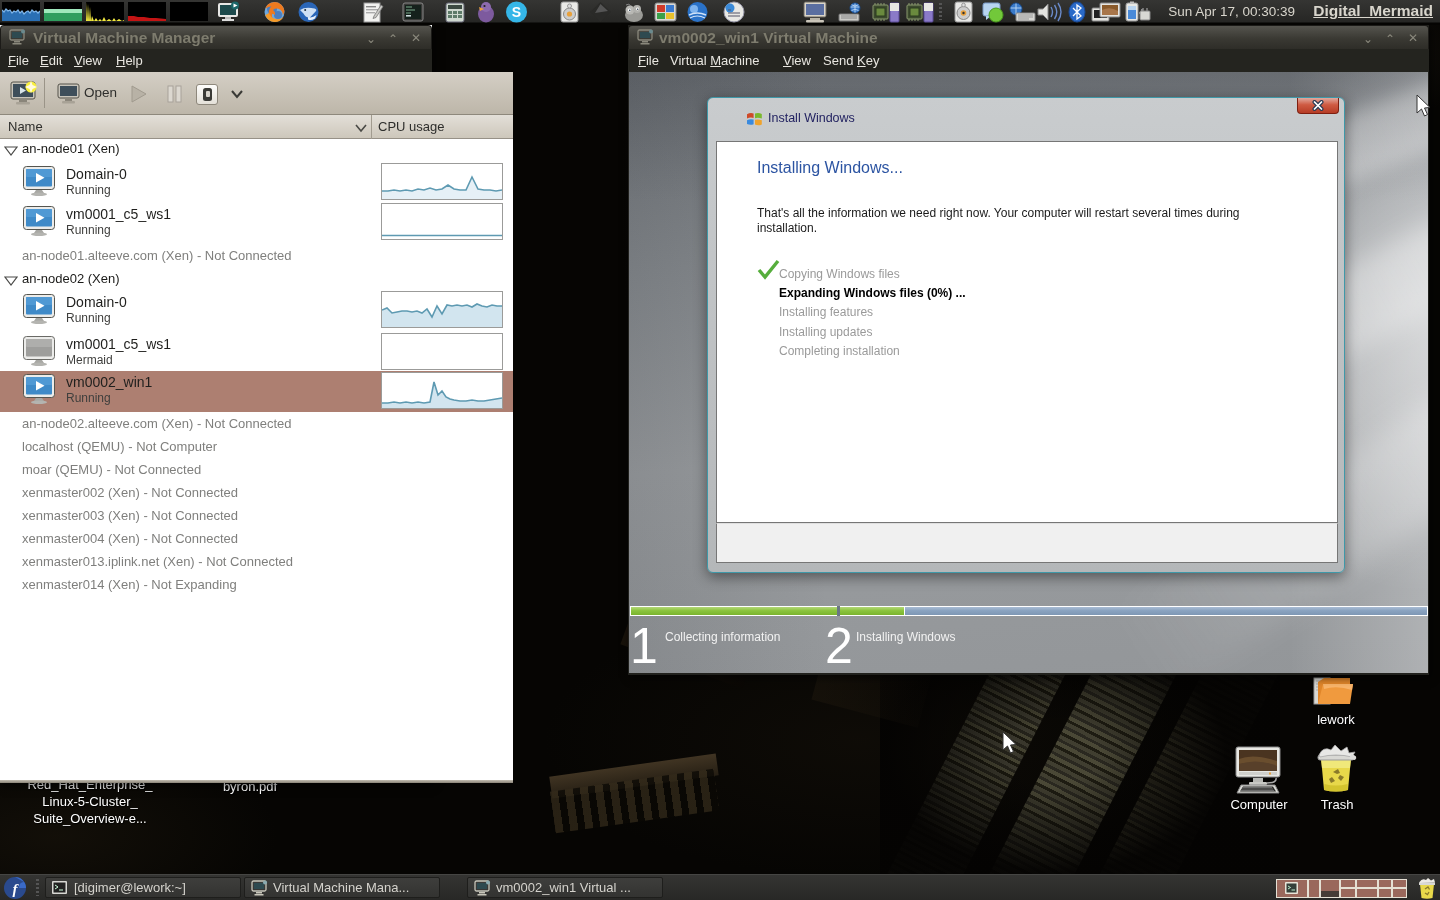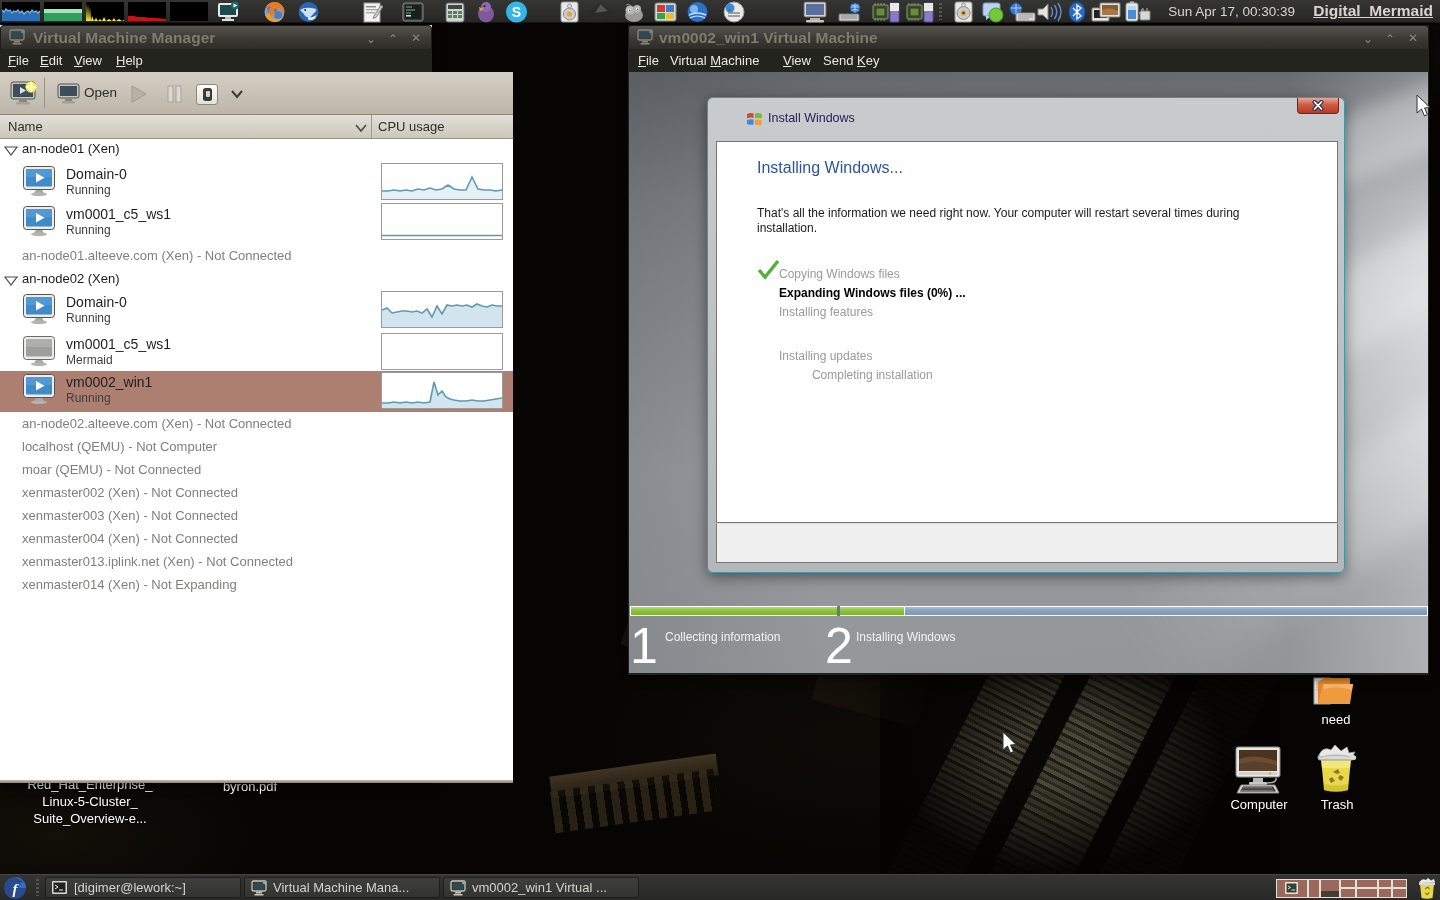--- a/index.html
+++ b/index.html
@@ -475,22 +475,22 @@
       <div id="dlg-content">
         <div class="abs" style="left:40px;top:17px;font-size:16px;color:#2c54a2;">Installing Windows...</div>
         <div class="abs" style="left:40px;top:64px;width:520px;font-size:12px;line-height:15px;color:#1a1a1a;">That's all the information we need right now. Your computer will restart several times during installation.</div>
         <svg class="abs" style="left:40px;top:117px;" width="24" height="22">
             <path d="M2 11 L8 18 L21 2" fill="none" stroke="#56ae3c" stroke-width="3.4"></path>
           </svg>
         <div class="abs" style="left:62px;top:123px;font-size:12px;line-height:19.2px;">
           <div style="color:#9a9a9a;">Copying Windows files</div>
           <div style="color:#000;font-weight:bold;">Expanding Windows files (0%) ...</div>
           <div style="color:#9a9a9a;">Installing features</div>
-          <div style="color:#9a9a9a;margin-top:24px;">Installing updates</div>
-          <div style="color:#9a9a9a;text-align:center;">Completing installation</div>
+          <div style="color:#9a9a9a;">Installing updates</div>
+          <div style="color:#9a9a9a;">Completing installation</div>
         </div>
       </div>
       <div id="dlg-footer"></div>
     </div>
 
     <div id="pbar" style="top:534px;">
       <div class="abs" style="left:0;top:0;width:207px;height:10px;background:linear-gradient(#b5d77a,#8bc43e 45%,#7ab32e);border:1px solid #fff;border-right:none;"></div>
       <div class="abs" style="left:207px;top:0;width:3px;height:10px;background:#6a7684;"></div>
       <div class="abs" style="left:210px;top:0;width:588px;height:10px;background:linear-gradient(#a9bcd4,#8aa3c0 45%,#7e97b4);border:1px solid #fff;border-left:none;"></div>
       <div class="abs" style="left:210px;top:0;width:65px;height:10px;background:linear-gradient(#b5d77a,#8bc43e 45%,#7ab32e);border:1px solid #fff;border-left:none;"></div>
@@ -505,21 +505,21 @@
 
 <div class="abs" style="left:1310px;top:676px;z-index:5;">
   <svg width="52" height="34">
       <rect x="4" y="2" width="16" height="26" fill="#d8d8d4" stroke="#999"></rect>
       <path d="M6 5 h12 M6 8 h12 M6 11 h12 M6 14 h12" stroke="#aaa" stroke-width="1"></path>
       <path d="M8 6 L14 2 L40 2 L40 28 L8 28Z" fill="#e0862a"></path>
       <path d="M8 28 L13 8 L43 8 L40 28Z" fill="#f09a3e"></path>
       <path d="M13 8 L43 8 L42 14 Q27 9 14 13Z" fill="#f8b46a"></path>
     </svg>
 </div>
-<div class="dlabel" style="left:1306px;top:712px;width:60px;z-index:5;">need</div>
+<div class="dlabel" style="left:1306px;top:712px;width:60px;z-index:5;">lework</div>
 <div class="abs" style="left:1233px;top:745px;z-index:5;">
   <svg width="52" height="50">
       <rect x="3" y="2" width="44" height="30" rx="2" fill="#e8e8e4" stroke="#888"></rect>
       <rect x="6" y="5" width="38" height="21" fill="#4a3420"></rect>
       <path d="M6 14 Q20 8 44 16 V26 H6Z" fill="#6a4e2e"></path>
       <path d="M6 19 Q25 13 44 21 V26 H6Z" fill="#58402a"></path>
       <rect x="6" y="27" width="38" height="3" fill="#d0d0cc"></rect>
       <rect x="36" y="27.5" width="2" height="2" fill="#e8a03c"></rect>
       <rect x="20" y="33" width="10" height="4" fill="#b8b8b4"></rect>
       <rect x="16" y="37" width="18" height="3" rx="1" fill="#c8c8c4"></rect>
@@ -579,21 +579,21 @@
   <div class="tbtn" style="left:244px;width:196px;">
     <svg class="abs" style="left:6px;top:2px;" width="18" height="17">
         <rect x="1" y="1" width="14" height="10" rx="1.5" fill="none" stroke="#c8c6ba" stroke-width="1.3"></rect>
         <rect x="3" y="3" width="10" height="6" fill="#2e4a50"></rect>
         <circle cx="14" cy="2.5" r="2" fill="#8aaab0"></circle>
         <rect x="5" y="12" width="6" height="1.5" fill="#c8c6ba"></rect>
         <rect x="3.5" y="14" width="9" height="1.5" fill="#c8c6ba"></rect>
       </svg>
     <span style="position:absolute;left:28px;">Virtual Machine Mana...</span>
   </div>
-  <div class="tbtn" style="left:443px;width:196px;">
+  <div class="tbtn" style="left:467px;width:196px;">
     <svg class="abs" style="left:6px;top:2px;" width="18" height="17">
         <rect x="1" y="1" width="14" height="10" rx="1.5" fill="none" stroke="#c8c6ba" stroke-width="1.3"></rect>
         <rect x="3" y="3" width="10" height="6" fill="#2e4a50"></rect>
         <circle cx="14" cy="2.5" r="2" fill="#8aaab0"></circle>
         <rect x="5" y="12" width="6" height="1.5" fill="#c8c6ba"></rect>
         <rect x="3.5" y="14" width="9" height="1.5" fill="#c8c6ba"></rect>
       </svg>
     <span style="position:absolute;left:28px;">vm0002_win1 Virtual ...</span>
   </div>
 

